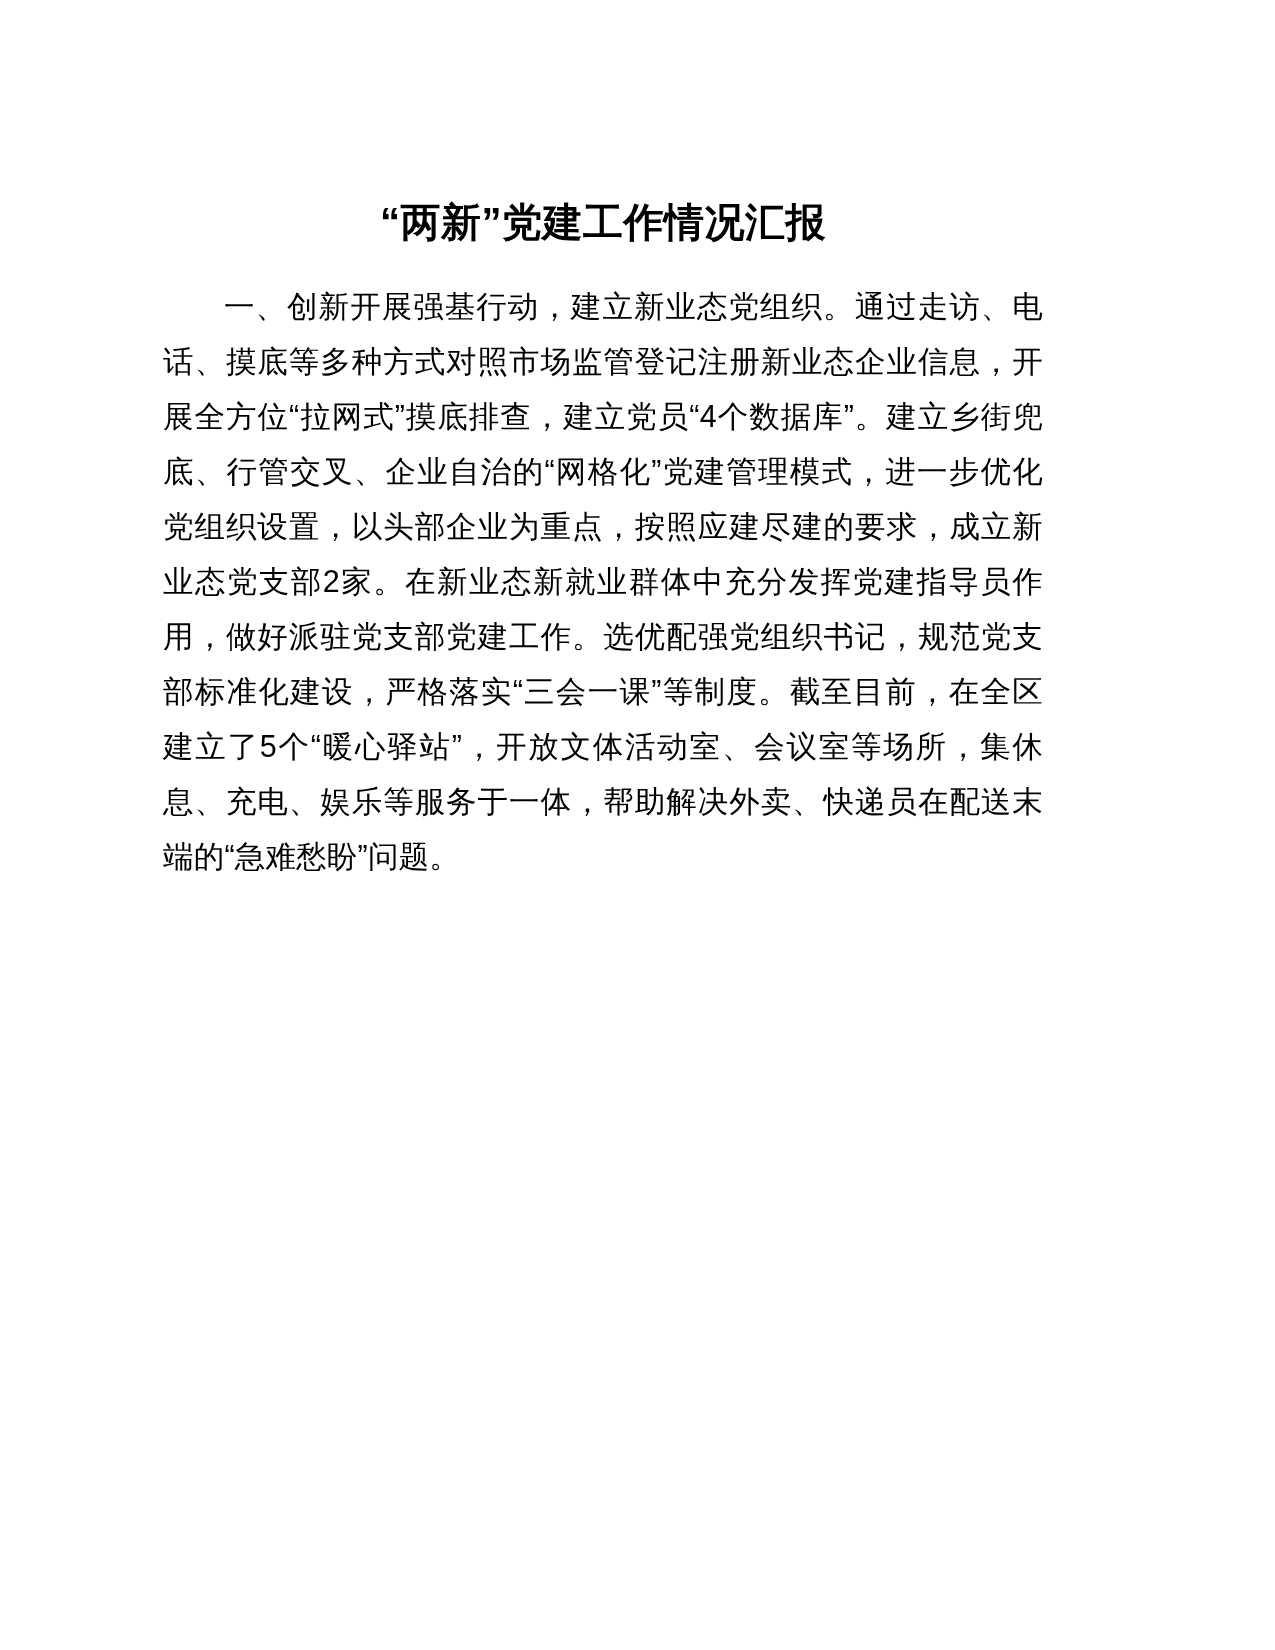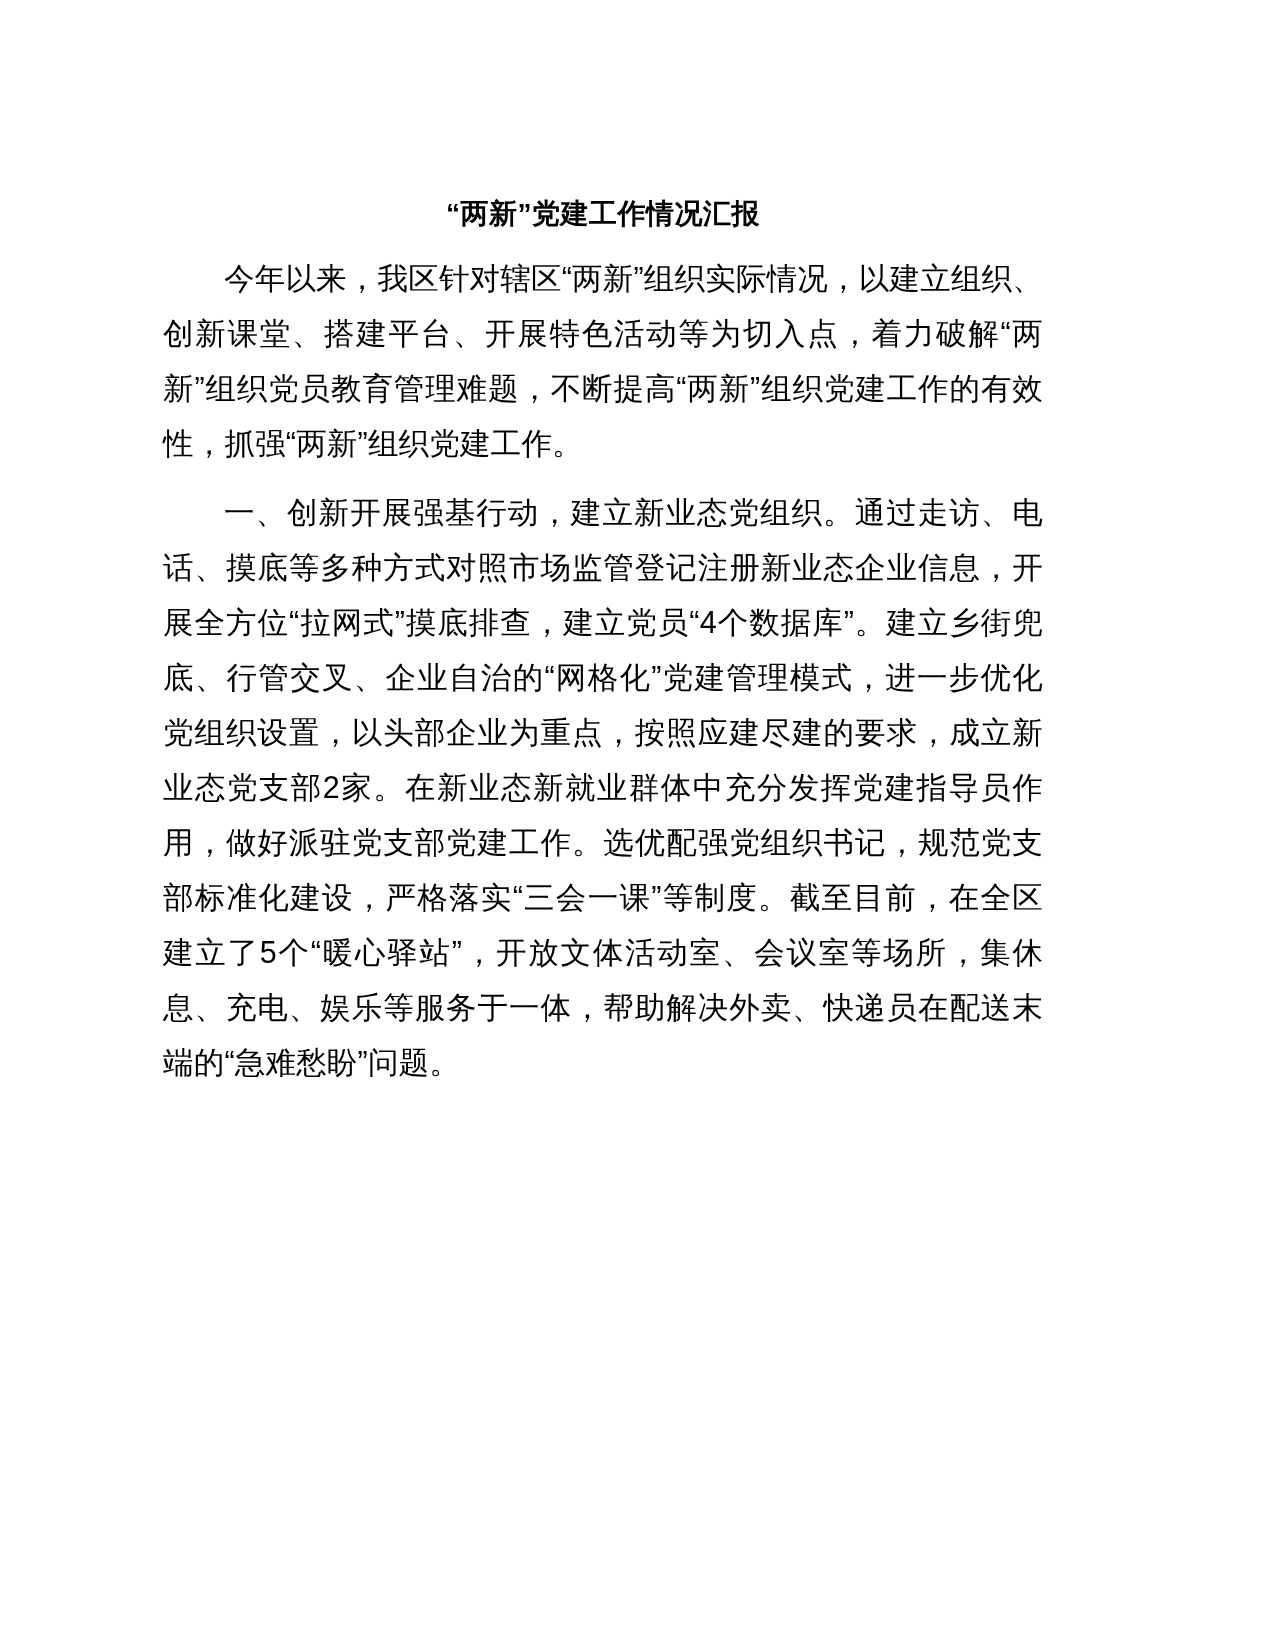--- a/index.html
+++ b/index.html
@@ -22,21 +22,21 @@
     box-sizing: border-box;
     padding: 0;
   }
   .content {
     position: absolute;
     left: 163px;
     top: 196px;
     width: 880px;
   }
   .doc-title {
-    font-size: 28px;
+    font-size: 40px;
     font-weight: bold;
     text-align: center;
     line-height: 1.32;
     letter-spacing: 0.5px;
     margin: 0 0 18px 0;
     color: #000000;
   }
   .doc-para {
     font-size: 30.5px;
     line-height: 55px;
@@ -55,21 +55,20 @@
   .spacer-sm { height: 12px; }
 </style>
 </head>
 <body>
 
 <div class="page">
   <div class="content">
 
     <h1 class="doc-title">“两新”党建工作情况汇报</h1>
 
-    <p class="doc-para">今年以来，我区针对辖区“两新”组织实际情况，以建立组织、创新课堂、搭建平台、开展特色活动等为切入点，着力破解“两新”组织党员教育管理难题，不断提高“两新”组织党建工作的有效性，抓强“两新”组织党建工作。</p>
 
     <div class="spacer-sm"></div>
 
     <p class="doc-para">一、创新开展强基行动，建立新业态党组织。通过走访、电话、摸底等多种方式对照市场监管登记注册新业态企业信息，开展全方位“拉网式”摸底排查，建立党员“4个数据库”。建立乡街兜底、行管交叉、企业自治的“网格化”党建管理模式，进一步优化党组织设置，以头部企业为重点，按照应建尽建的要求，成立新业态党支部2家。在新业态新就业群体中充分发挥党建指导员作用，做好派驻党支部党建工作。选优配强党组织书记，规范党支部标准化建设，严格落实“三会一课”等制度。截至目前，在全区建立了5个“暖心驿站”，开放文体活动室、会议室等场所，集休息、充电、娱乐等服务于一体，帮助解决外卖、快递员在配送末端的“急难愁盼”问题。</p>
 
     <div class="spacer-sm"></div>
 
 
   </div>
 </div>

